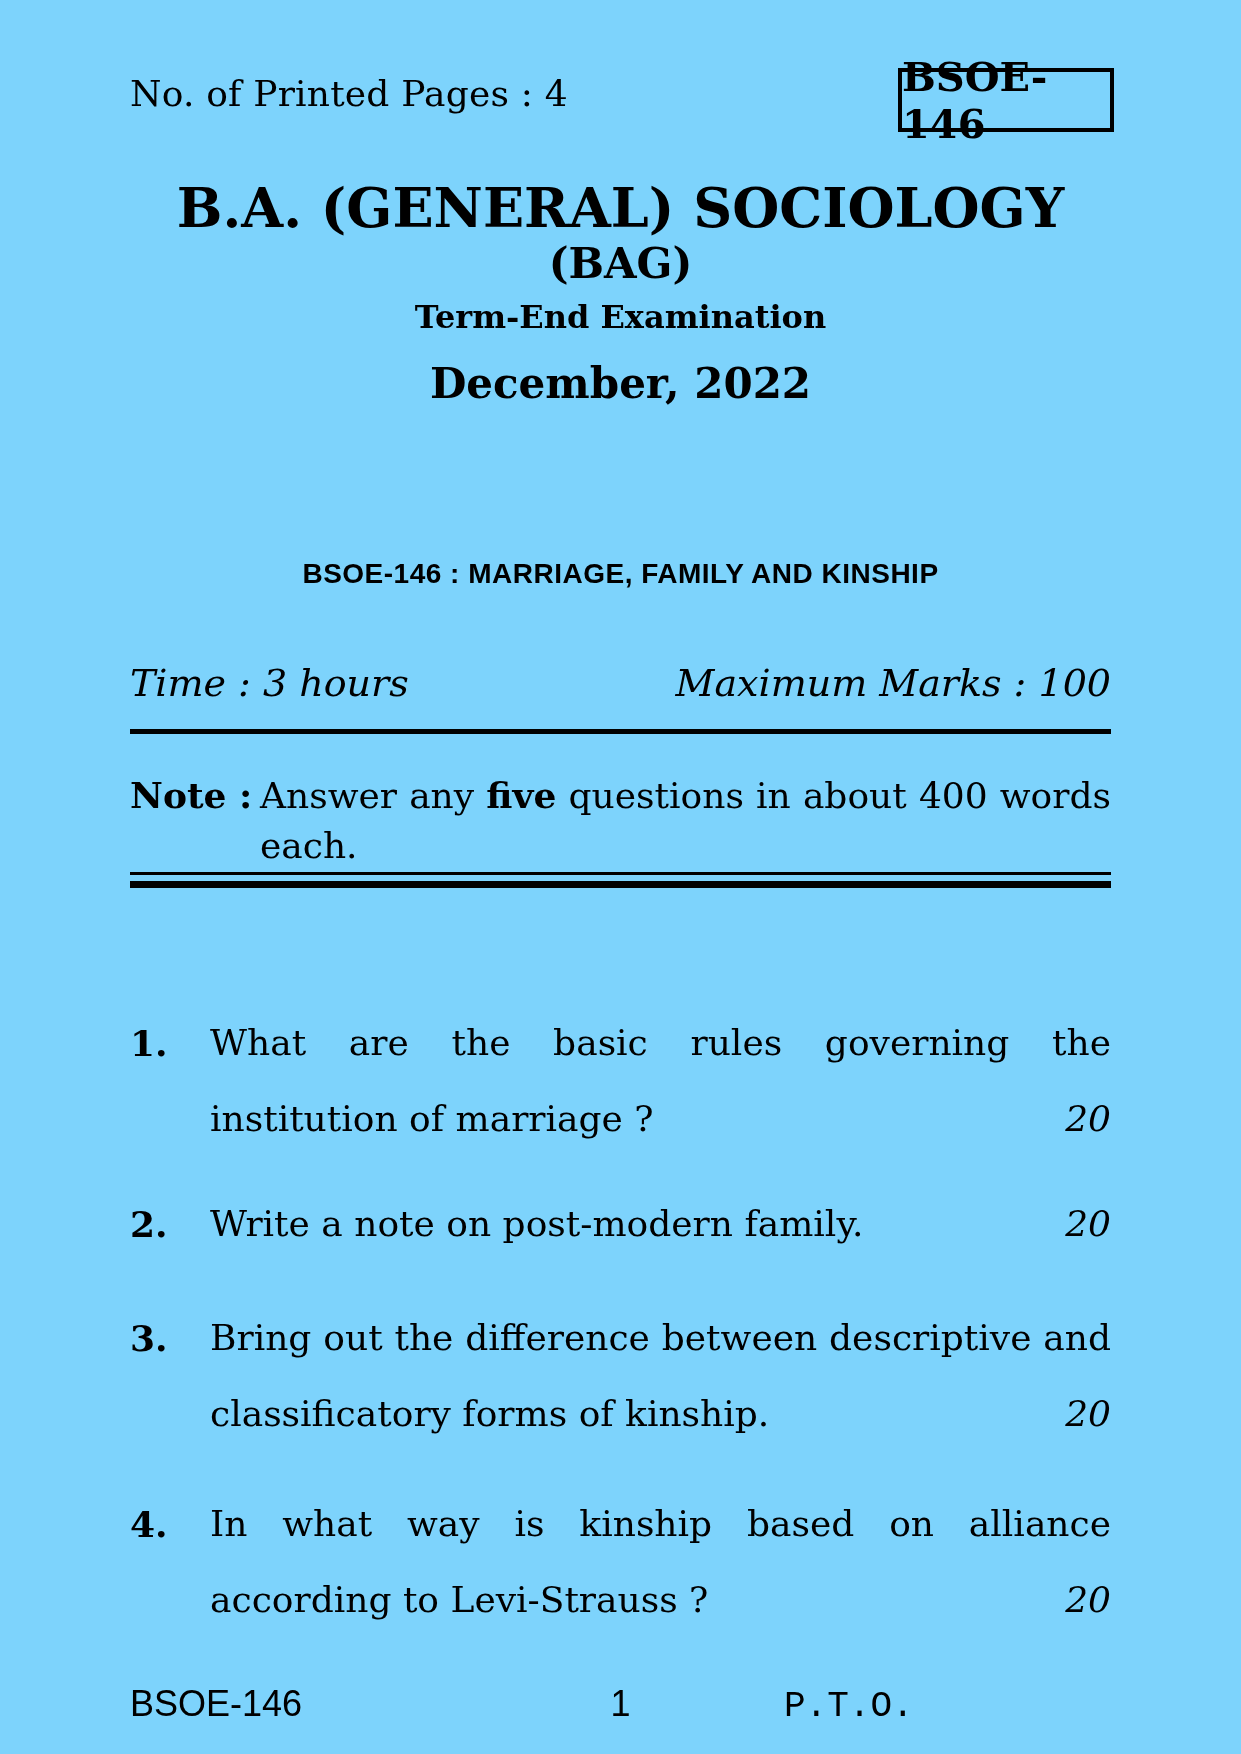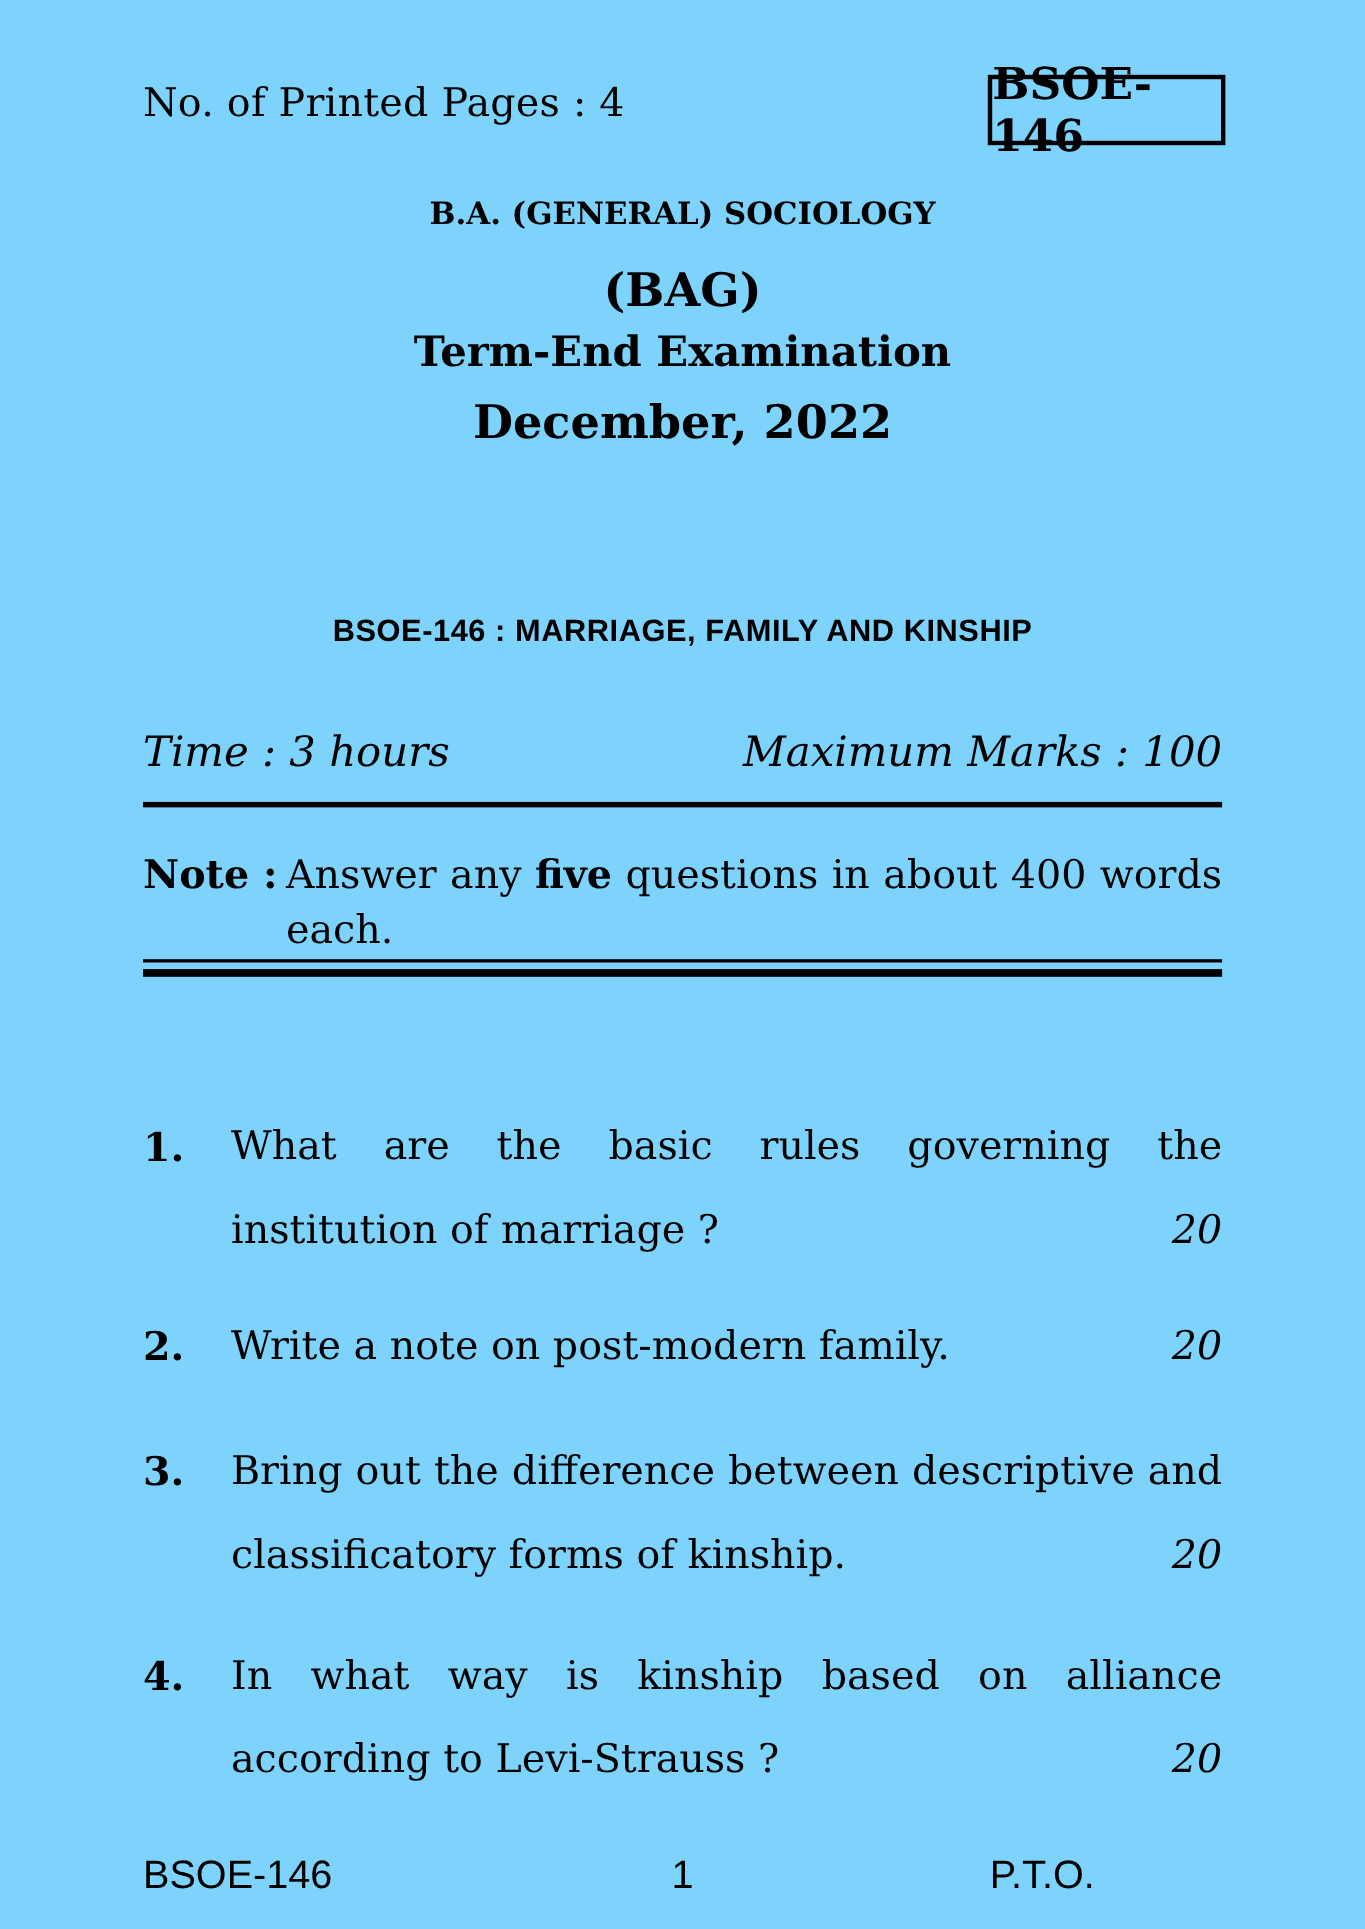--- a/index.html
+++ b/index.html
@@ -26,23 +26,23 @@
     border: 4px solid #000;
     display: flex; align-items: center; justify-content: center;
     font-size: 40px; font-weight: bold;
   }
   
   .headings {
     position: absolute; left: 130px; top: 0; width: 981px;
     text-align: center;
   }
   .h-line { position: absolute; left: 0; width: 100%; font-weight: bold; line-height: 1; }
-  .h-program { top: 181px; font-size: 28px; }
+  .h-program { top: 181px; font-size: 54px; }
   .h-bag     { top: 243px; font-size: 42px; }
-  .h-exam    { top: 301px; font-size: 38px; }
+  .h-exam    { top: 301px; font-size: 32px; }
   .h-session { top: 363px; font-size: 42px; }
   .course-title {
     position: absolute; left: 130px; top: 560px; width: 981px;
     text-align: center;
     font-family: "Liberation Sans", sans-serif;
     font-weight: bold; font-size: 28px; line-height: 1;
     letter-spacing: 0.5px;
   }
   
   .meta-row {
@@ -86,21 +86,21 @@
   .q4 { top: 1486px; }
   
   .footer {
     position: absolute; left: 130px; top: 1686px; width: 981px;
     display: flex; align-items: baseline;
     font-family: "Liberation Sans", sans-serif;
     font-size: 36px; line-height: 1;
   }
   .footer .f-left   { flex: 1; text-align: left; }
   .footer .f-center { flex: 1; text-align: center; }
-  .footer .f-right  { flex: 1; text-align: center; }
+  .footer .f-right  { flex: 1; text-align: left; font-family: Liberation Mono, monospace; }
 </style>
 </head>
 <body>
 
 <div class="sheet">
 
   <div class="printed-pages">No. of Printed Pages : 4</div>
 
   <div class="code-box">
     <span>BSOE-146</span>

